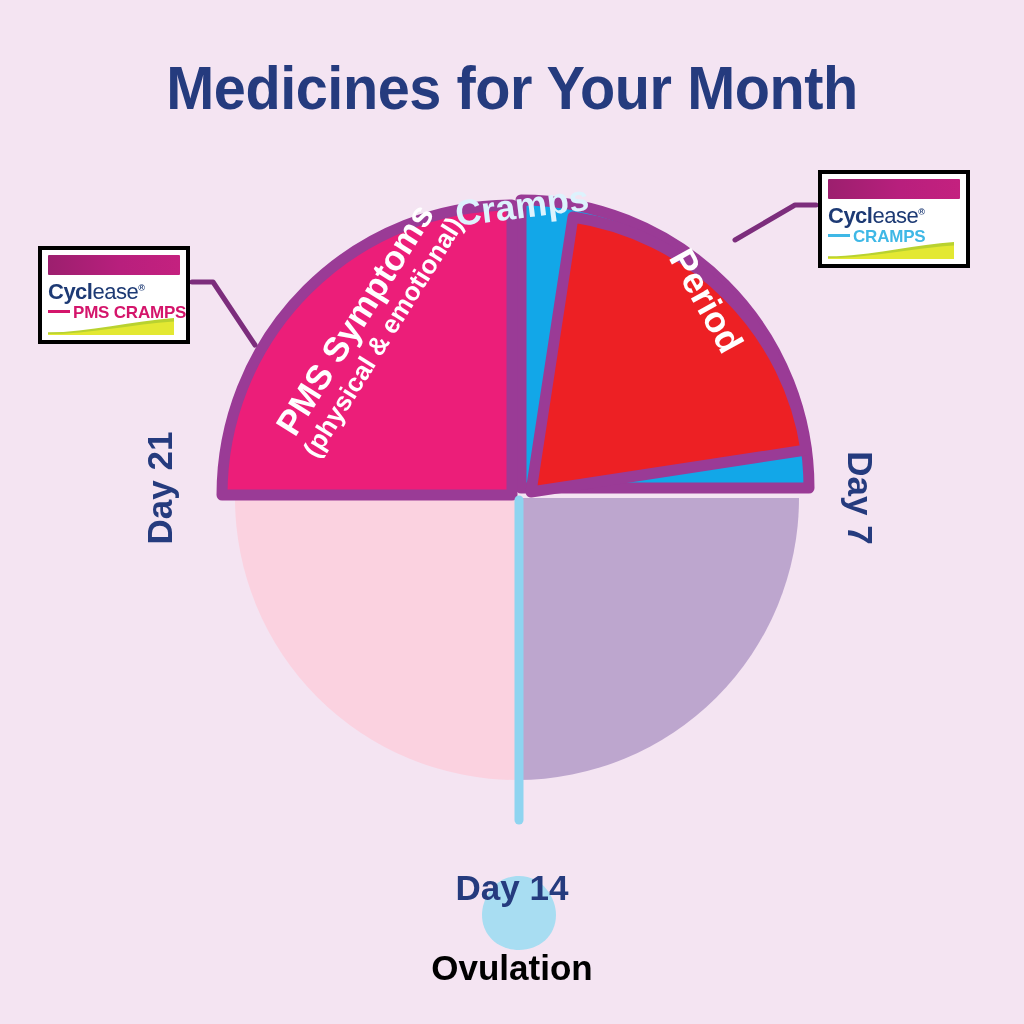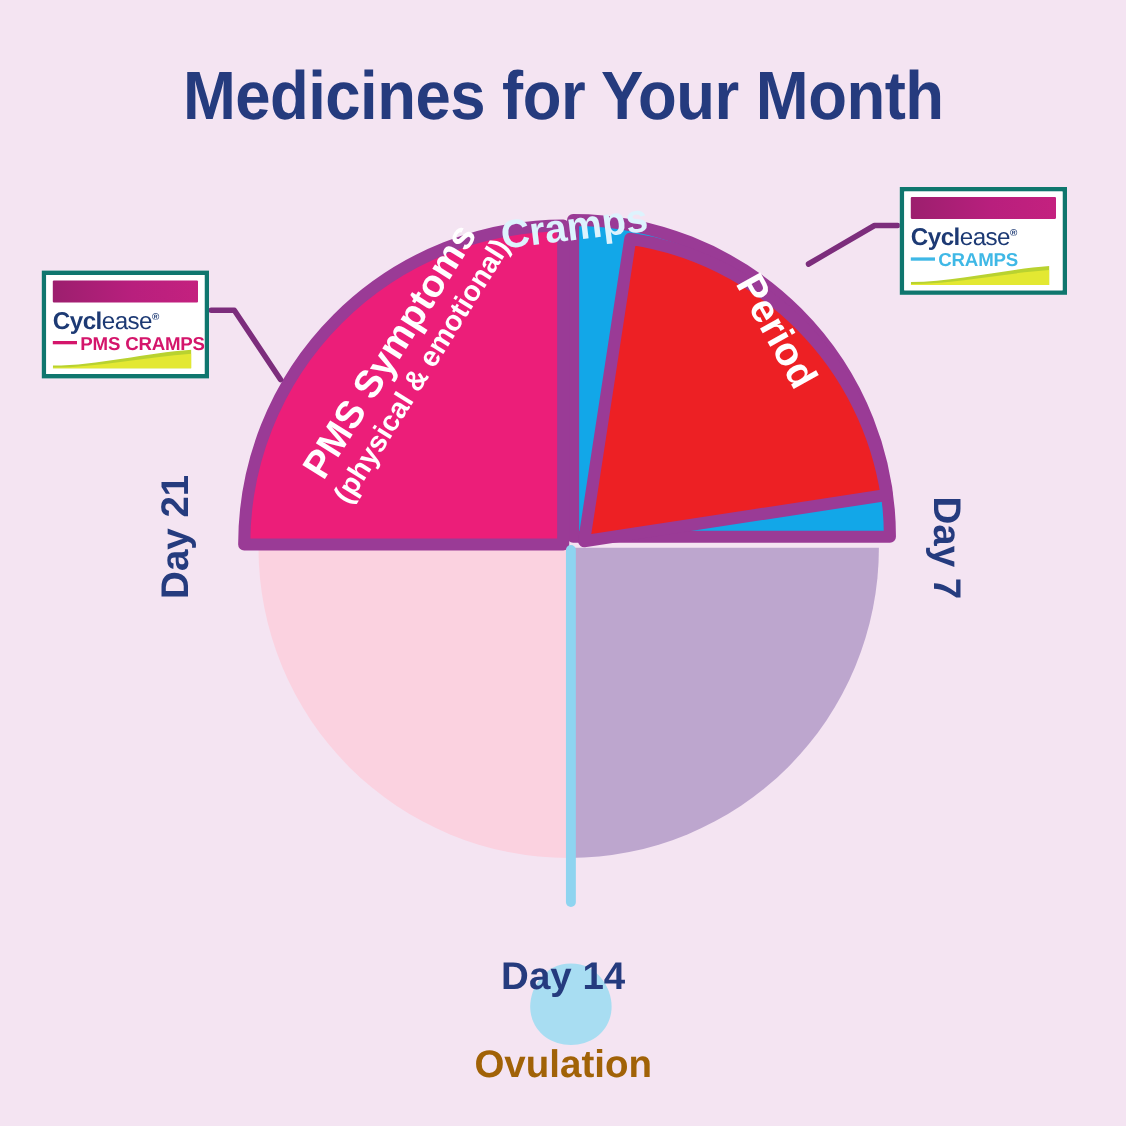--- a/index.html
+++ b/index.html
@@ -116,31 +116,31 @@
     margin-top: 36px;
   }
 
   
   #ovulation-label {
     position: absolute;
     left: 0;
     top: 948px;
     width: 1024px;
     text-align: center;
-    color: #a16207;
+    color: #000000;
     font-family: "Liberation Sans", sans-serif;
     font-weight: bold;
     font-size: 35px;
   }
 
   
   .product-box {
     position: absolute;
     background: #ffffff;
-    border: 4px solid #0f766e;
+    border: 4px solid #000000;
     box-sizing: border-box;
     overflow: hidden;
   }
   #box-pms {
     left: 38px;
     top: 246px;
     width: 152px;
     height: 98px;
   }
   #box-cramps {

